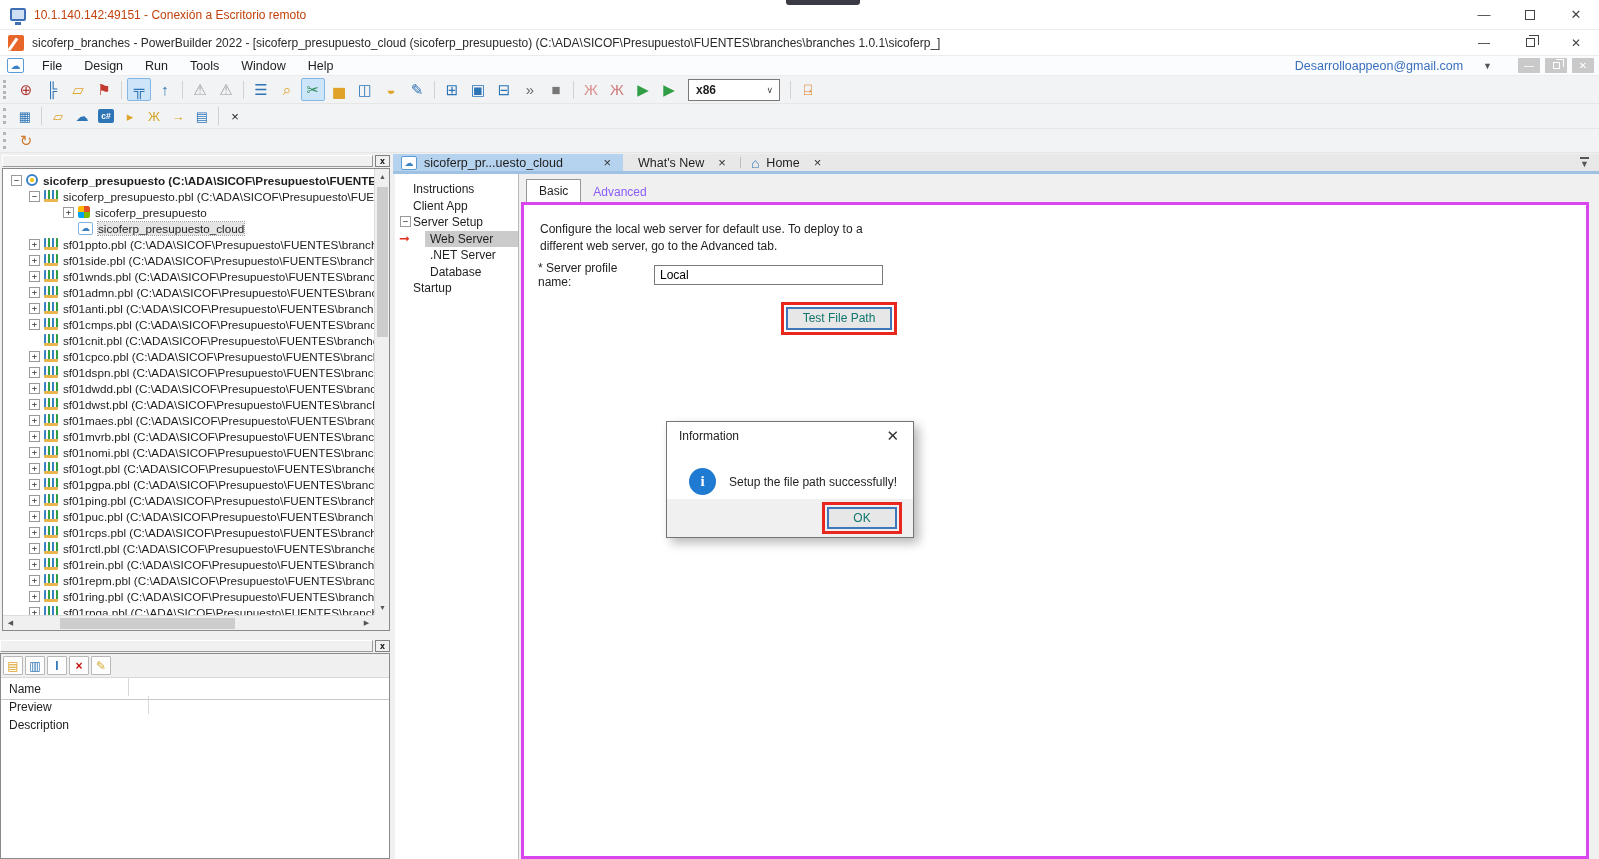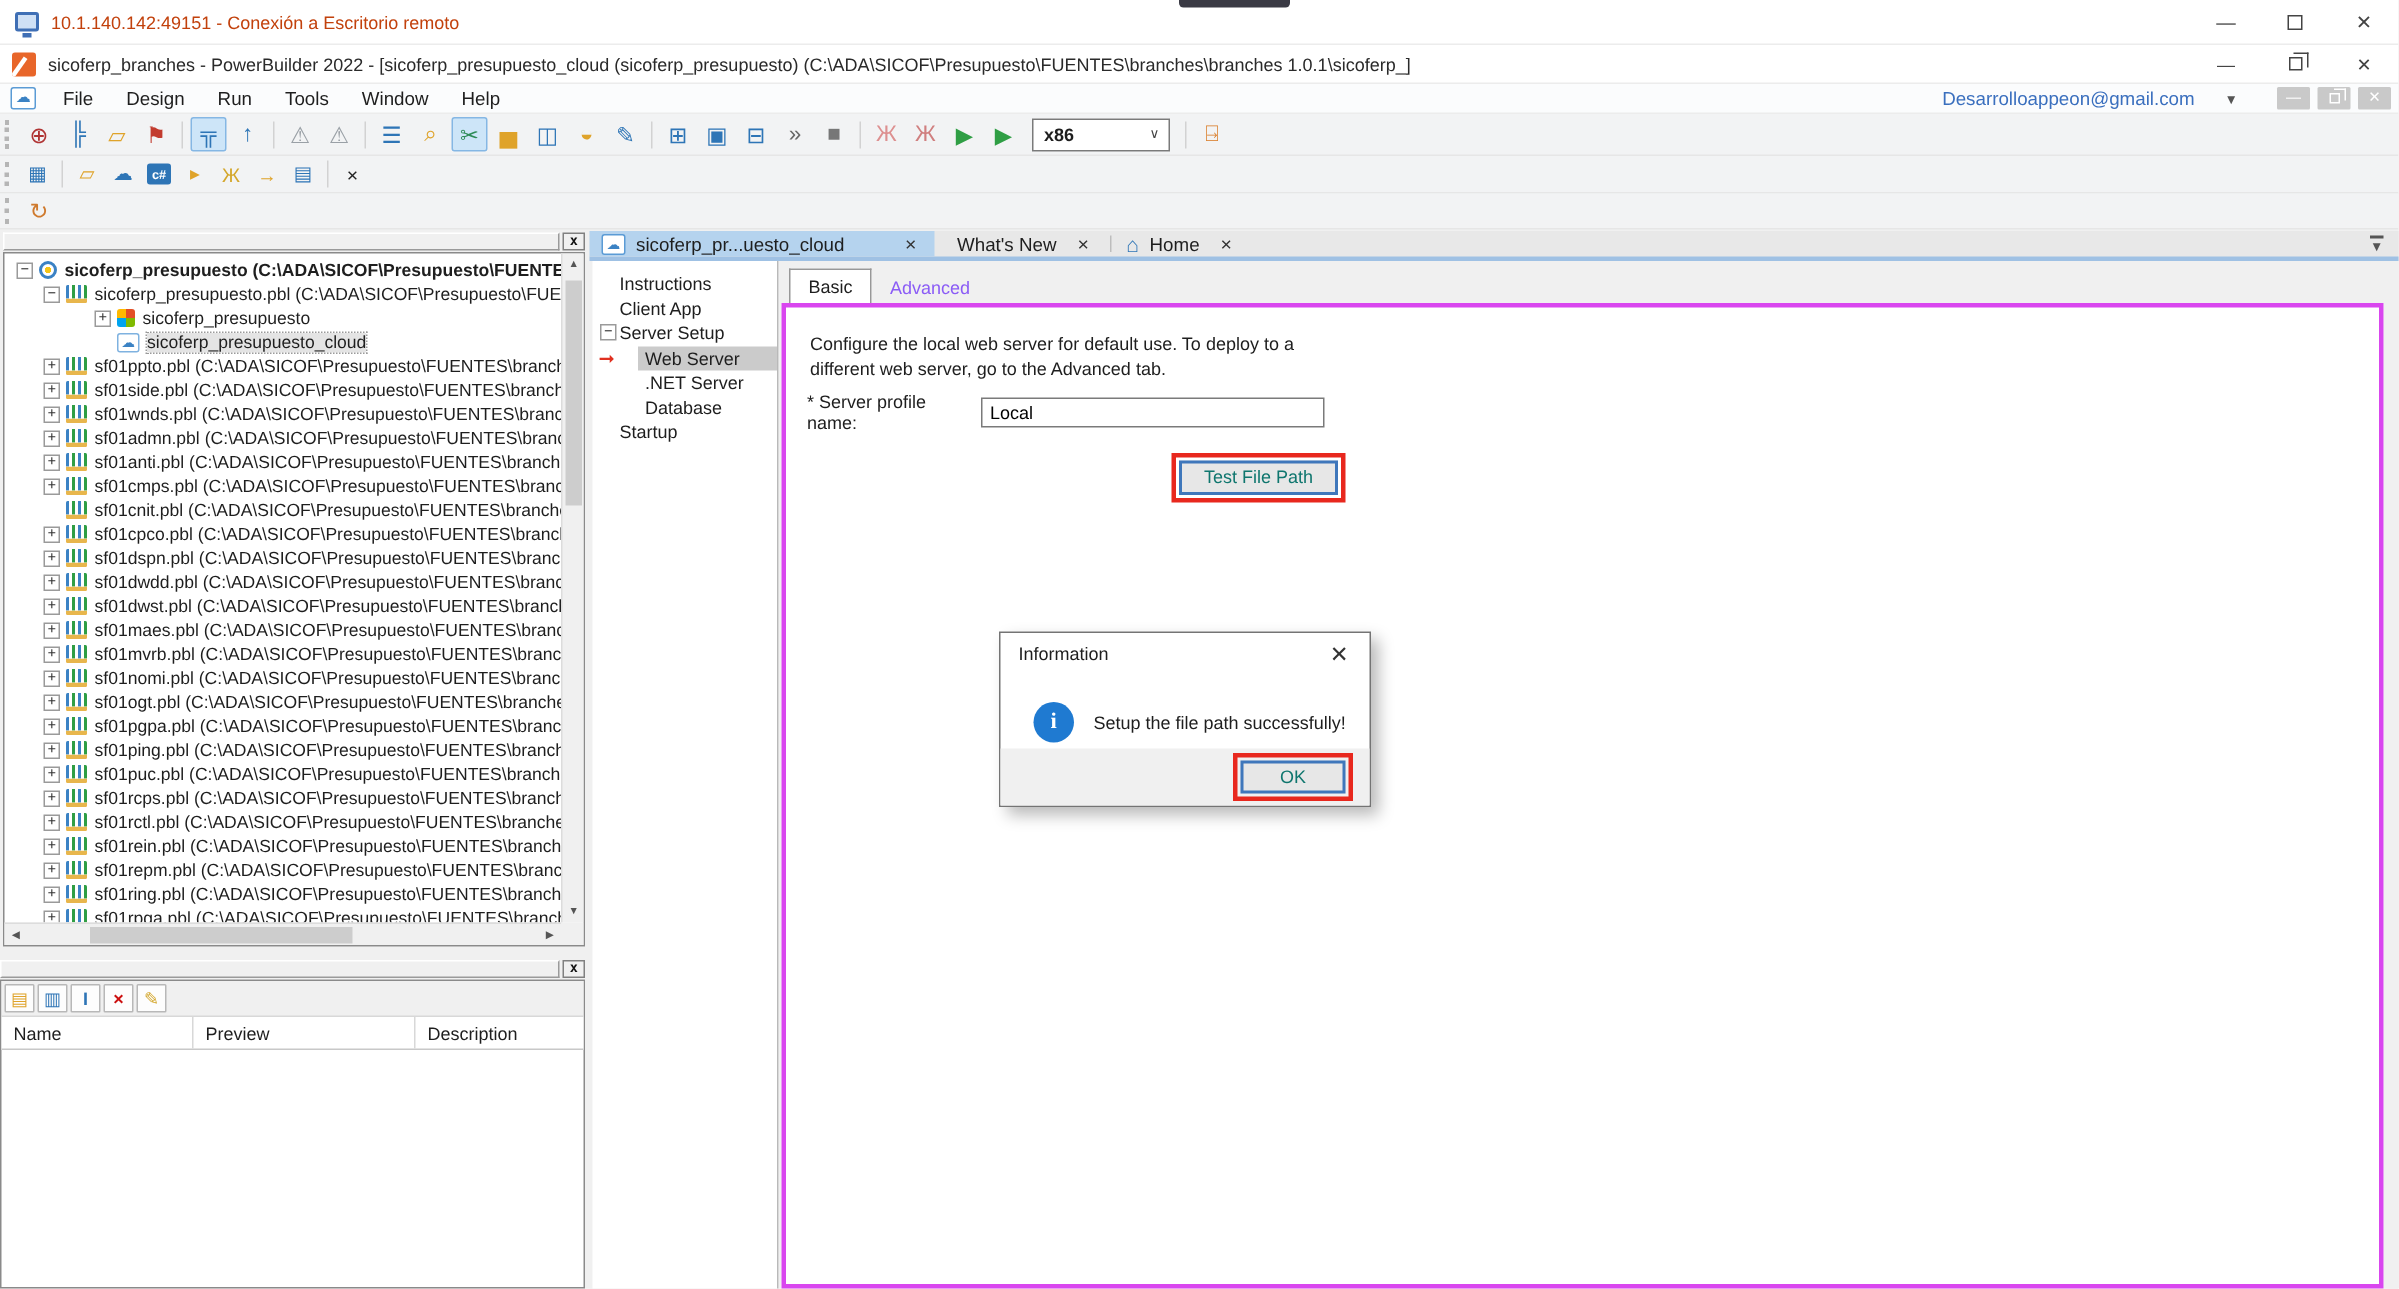--- a/index.html
+++ b/index.html
@@ -66,21 +66,21 @@
   .hscroll { position:absolute; left:0; right:15px; bottom:0; height:15px; background:#f0f0f0; border-top:1px solid #dcdcdc; display:flex; align-items:center;}
   .scr-arrow { color:#555; font-size:7px; width:15px; height:15px; display:flex; align-items:center; justify-content:center;}
   .vthumb { position:absolute; left:2px; top:18px; width:11px; height:150px; background:#cdcdcd; }
   .hthumb { height:11px; width:175px; background:#cdcdcd; margin-left:42px;}
   .corner { position:absolute; right:0; bottom:0; width:15px; height:15px; background:#f0f0f0;}
 
   .clip-panel { position:absolute; left:0; top:640px; width:390px; bottom:0; }
   .clip-body { border:1px solid #8a8a8a; background:#fff; height:206px; }
   .clip-toolbar { height:24px; background:#f0f0f0; display:flex; align-items:center; padding-left:2px; border-bottom:1px solid #d8d8d8;}
   .clip-btn { width:20px; height:19px; border:1px solid #b8b8b8; background:#fdfdfd; display:flex; align-items:center; justify-content:center; font-size:12px; margin-right:2px; border-radius:1px;}
-  .clip-cols { height:22px; display:flex; border-bottom:1px solid #c8c8c8; background:#fff;}
+  .clip-cols { height:22px; display:flex; border-bottom:1px solid #c8c8c8; background:#fff;flex-direction:column;}
   .clip-col { padding:4px 0 0 8px; font-size:12px; border-right:1px solid #d8d8d8; }
   .clip-col:nth-child(1){ width:128px;} .clip-col:nth-child(2){ width:148px;} .clip-col:nth-child(3){ flex:1; border-right:none;}
 
   
   .doc-area { position:absolute; left:393px; top:154px; right:0; bottom:0; background:#f0f0f0; }
   .tab-strip { height:20px; background:#e8e8e8; display:flex; align-items:stretch; border-bottom:3px solid #9fc1e4; }
   .doc-tab { display:flex; align-items:center; padding:0 8px; font-size:12.5px; color:#1e1e1e; }
   .doc-tab.active { background:#b5d3ee; width:230px; }
   .doc-tab .lbl { margin:0 10px 0 7px; }
   .tab-x { font-size:13px; color:#333; padding:0 4px; margin-left:auto;}

